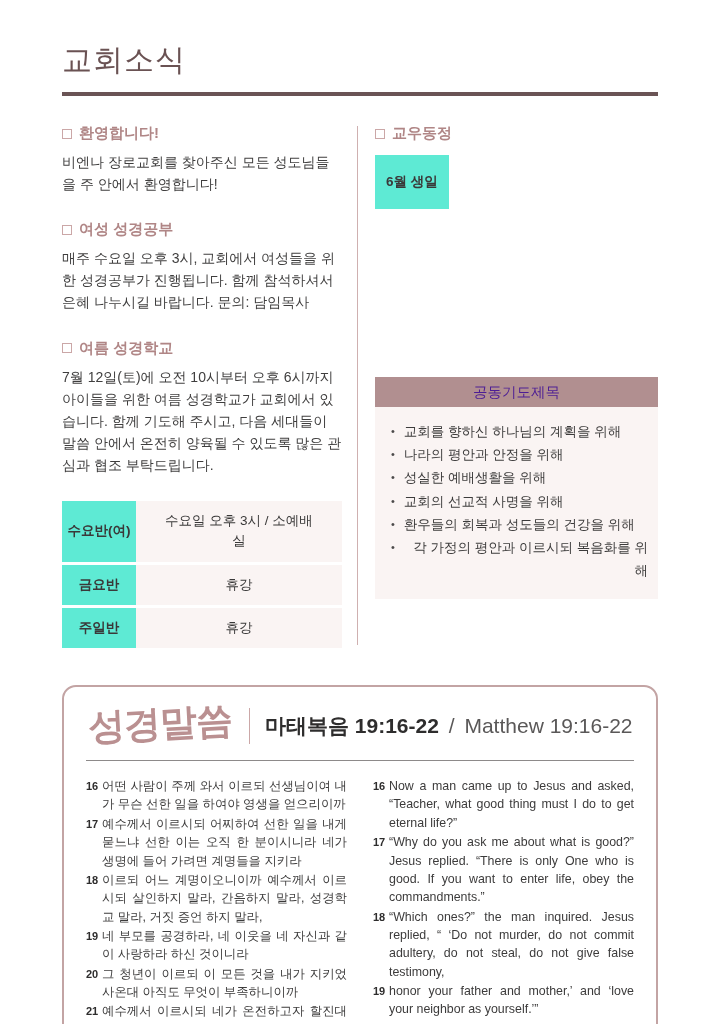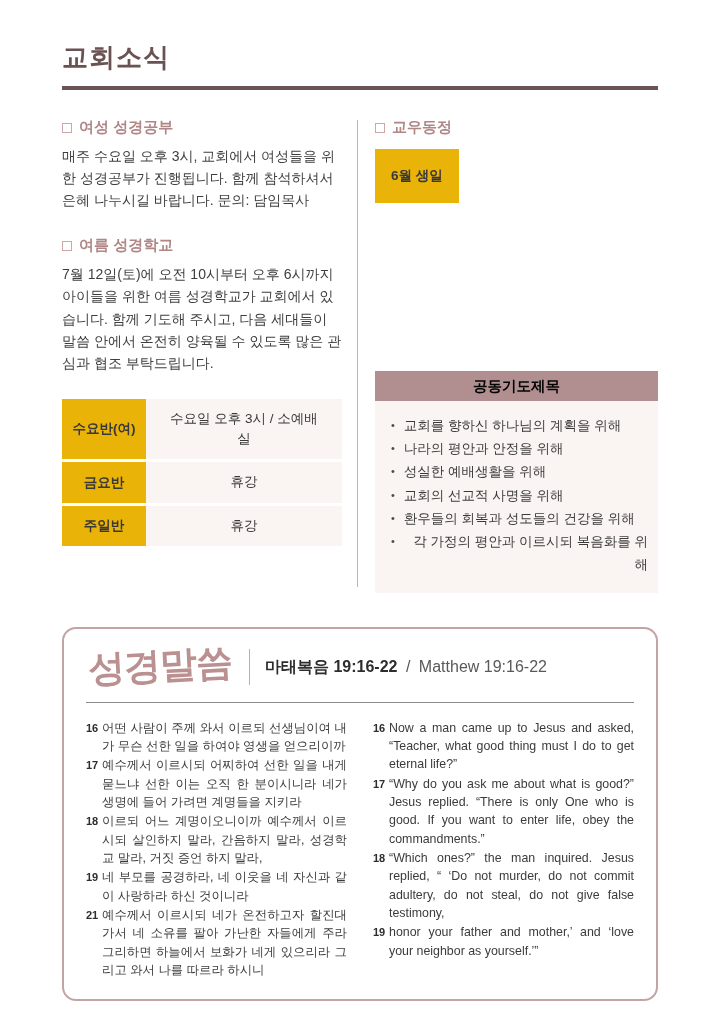--- a/index.html
+++ b/index.html
@@ -8,21 +8,21 @@
     width:722px; height:1024px;
     background:#ffffff;
     font-family:"Liberation Sans", sans-serif;
     box-sizing:border-box;
     padding:40px 64px 0 62px;
     overflow:hidden;
     color:#3f3e3e;
   }
   
   .page-title {
-    margin:0; font-size:26px; font-weight:bold;
+    margin:0; font-size:30px; font-weight:normal;
     color:#6a5253; letter-spacing:1px;
   }
   .title-rule { height:4px; background:#6a5455; margin-top:11px; }
 
   
   .columns { display:flex; margin-top:28px; align-items:stretch; }
   .col-left { width:280px; }
   .vdivider { width:1px; background:#cfb0b0; margin:2px 17px 6px 15px; }
   .col-right { flex:1; min-width:0; }
 
@@ -35,36 +35,36 @@
     width:10px; height:10px; box-sizing:border-box;
     border:1.5px solid #cba7a7; background:transparent; flex:0 0 auto;
   }
   .body-text { margin:0; font-size:14px; line-height:1.58; color:#3f3e3e; }
 
   
   .info-table { margin-top:12px; }
   .info-table .row { display:flex; margin-bottom:3px; }
   .cell { box-sizing:border-box; font-size:13.5px; color:#3a3939; }
   .cell.label {
-    width:84px; background:#eab308; font-weight:bold;
+    width:74px; background:#5eead4; font-weight:bold;
     display:flex; align-items:center; justify-content:center;
     padding:10px 4px; text-align:center; flex:0 0 auto;
   }
   .cell.value {
     flex:1; background:#faf4f3;
     display:flex; align-items:center; justify-content:center;
     padding:10px 24px; text-align:center; line-height:1.5;
   }
   .member-table .cell.value { justify-content:flex-start; text-align:left; padding:12px 14px; }
   .member-table .cell.label { padding:18px 4px; }
 
   
   .prayer-box { margin-top:168px; }
   .prayer-header {
-    background:#b18f90; color:#000000; font-weight:bold;
+    background:#b18f90; color:#4c1d95; font-weight:normal;
     text-align:center; font-size:14.5px; padding:6px 0 5px 0;
   }
   .prayer-body { background:#faf4f3; padding:13px 10px 16px 12px; margin:0; list-style:none;text-align:right; }
   .prayer-body li {
     display:flex; font-size:13.5px; color:#3c3b3b; line-height:1.72;
   }
   .prayer-body li::before { content:"•"; color:#4a4949; font-size:11px; margin:2px 9px 0 4px; }
 
   
   .scripture-box {
@@ -73,21 +73,21 @@
     padding:12px 22px 18px 22px;
     box-sizing:border-box;
   }
   .scripture-header { display:flex; align-items:center; gap:15px; padding:2px 0 8px 2px; }
   .callig {
     font-size:37px; font-weight:bold; color:#ba9091;
     transform:rotate(-3deg); letter-spacing:-1px; line-height:1;
     padding:4px 2px 8px 0;
   }
   .vbar { width:1px; height:36px; background:#cba7a7; flex:0 0 auto; }
-  .ref { font-size:16px; white-space:nowrap; }
+  .ref { font-size:21px; white-space:nowrap; }
   .ref-ko { font-weight:bold; color:#2e2d2d; }
   .ref-sep { color:#5a5858; margin:0 4px; }
   .ref-en { color:#5a5858; }
   .hrule { height:1px; background:#8d8a8a; margin:2px 0 16px 0; }
 
   .verses { display:flex; gap:26px; }
   .verse-col { flex:1; min-width:0; }
   .verse { display:flex; margin-bottom:1px; }
   .vnum {
     font-weight:bold; font-size:11px; color:#2e2d2d;
@@ -100,20 +100,27 @@
 
 <div class="page">
 
   <h1 class="page-title">교회소식</h1>
   <div class="title-rule"></div>
 
   <div class="columns">
 
     <div class="col-left">
 
+      <section>
+        <h2 class="sec-title">
+          <span class="sq"></span>
+          <span>환영합니다!</span>
+        </h2>
+        <p class="body-text">비엔나 장로교회를 찾아주신 모든 성도님들을 주 안에서 환영합니다!</p>
+      </section>
 
       <section>
         <h2 class="sec-title">
           <span class="sq"></span>
           <span>여성 성경공부</span>
         </h2>
         <p class="body-text">매주 수요일 오후 3시, 교회에서 여성들을 위한 성경공부가 진행됩니다. 함께 참석하셔서 은혜 나누시길 바랍니다. 문의: 담임목사</p>
       </section>
 
       <section>
@@ -223,20 +230,24 @@
           <div class="verse">
             <span class="vnum">18</span>
             <span class="vtext">이르되 어느 계명이오니이까 예수께서 이르시되 살인하지 말라, 간음하지 말라, 성경학교 말라, 거짓 증언 하지 말라,</span>
           </div>
 
           <div class="verse">
             <span class="vnum">19</span>
             <span class="vtext">네 부모를 공경하라, 네 이웃을 네 자신과 같이 사랑하라 하신 것이니라</span>
           </div>
 
+          <div class="verse">
+            <span class="vnum">20</span>
+            <span class="vtext">그 청년이 이르되 이 모든 것을 내가 지키었사온대 아직도 무엇이 부족하니이까</span>
+          </div>
 
           <div class="verse">
             <span class="vnum">21</span>
             <span class="vtext">예수께서 이르시되 네가 온전하고자 할진대 가서 네 소유를 팔아 가난한 자들에게 주라 그리하면 하늘에서 보화가 네게 있으리라 그리고 와서 나를 따르라 하시니</span>
           </div>
 
         </div>
       <div class="verse-col">
 
           <div class="verse">

